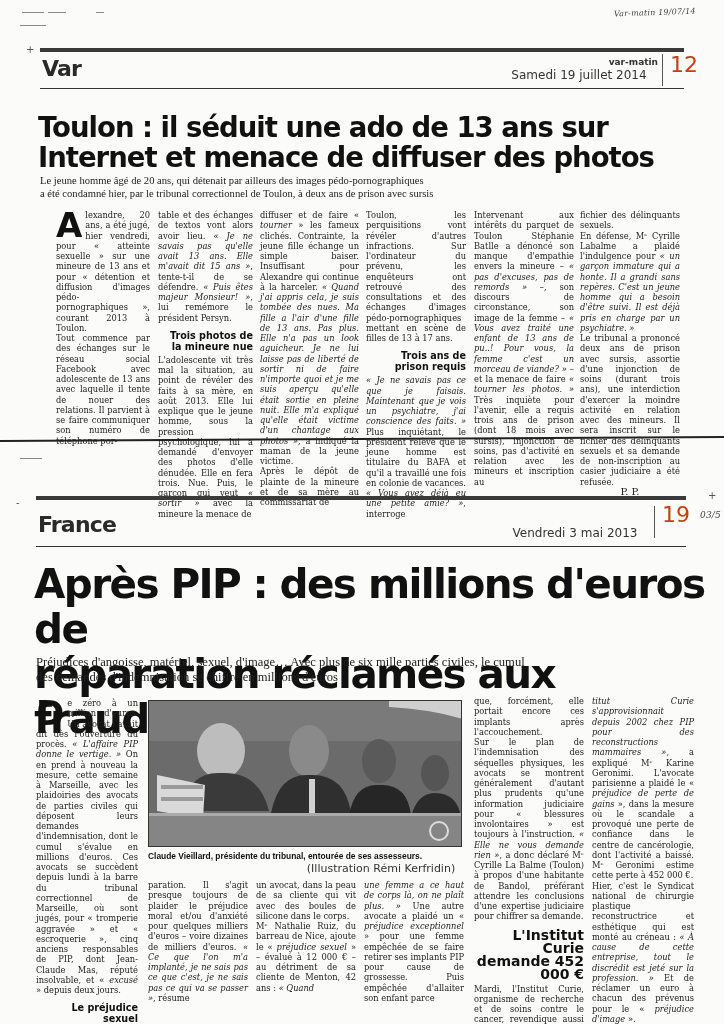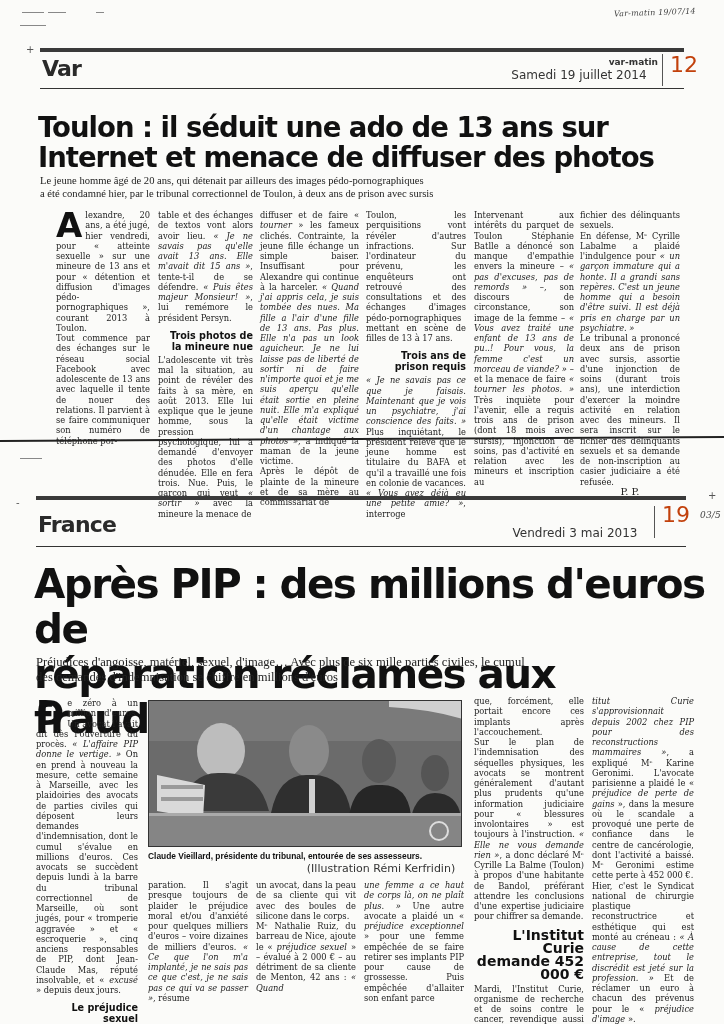--- a/index.html
+++ b/index.html
@@ -152,21 +152,21 @@
   </svg>
 </div>
 <div class="abs caption" style="left:148px;top:851px;width:320px;">Claude Vieillard, présidente du tribunal, entourée de ses assesseurs.</div>
 <div class="abs credit" style="left:300px;top:862px;width:162px;">(Illustration Rémi Kerfridin)</div>
 
 <div class="abs col" style="left:148px;top:880px;width:100px;">
   <p><span>paration. Il s'agit presque toujours de plaider le préjudice moral et/ou d'anxiété pour quelques milliers d'euros – voire dizaines de milliers d'euros. </span><span class="it">« Ce que l'on m'a implanté, je ne sais pas ce que c'est, je ne sais pas ce qui va se passer »</span><span>, résume</span></p>
 </div>
 <div class="abs col" style="left:256px;top:880px;width:100px;">
   <p>un avocat, dans la peau de sa cliente qui vit avec des boules de silicone dans le corps.</p>
-  <p><span>Mᵉ Nathalie Ruiz, du barreau de Nice, ajoute le « </span><span class="it">préjudice sexuel</span><span> » – évalué à 2 000 € – au détriment de sa cliente de Menton, 42 ans : </span><span class="it">« Quand</span></p>
+  <p><span>Mᵉ Nathalie Ruiz, du barreau de Nice, ajoute le « </span><span class="it">préjudice sexuel</span><span> » – évalué à 12 000 € – au détriment de sa cliente de Menton, 42 ans : </span><span class="it">« Quand</span></p>
 </div>
 <div class="abs col" style="left:364px;top:880px;width:100px;">
   <p><span class="it">une femme a ce haut de corps là, on ne plaît plus. »</span><span> Une autre avocate a plaidé un « </span><span class="it">préjudice exceptionnel</span><span> » pour une femme empêchée de se faire retirer ses implants PIP pour cause de grossesse. Puis empêchée d'allaiter son enfant parce</span></p>
 </div>
 
 <div class="abs col" style="left:474px;top:696px;width:110px;">
   <p>que, forcément, elle portait encore ces implants après l'accouchement.</p>
   <p><span>Sur le plan de l'indemnisation des séquelles physiques, les avocats se montrent généralement d'autant plus prudents qu'une information judiciaire pour « blessures involontaires » est toujours à l'instruction. </span><span class="it">« Elle ne vous demande rien »</span><span>, a donc déclaré Mᵉ Cyrille La Balme (Toulon) à propos d'une habitante de Bandol, préférant attendre les conclusions d'une expertise judiciaire pour chiffrer sa demande.</span></p>
   <div class="subhead" style="font-size:14px;line-height:13px;">L'Institut Curie demande 452 000 €</div>
   <p><span>Mardi, l'Institut Curie, organisme de recherche et de soins contre le cancer, revendique aussi le statut de victime pour avoir trompé, à son insu, 973 femmes. </span></p>

